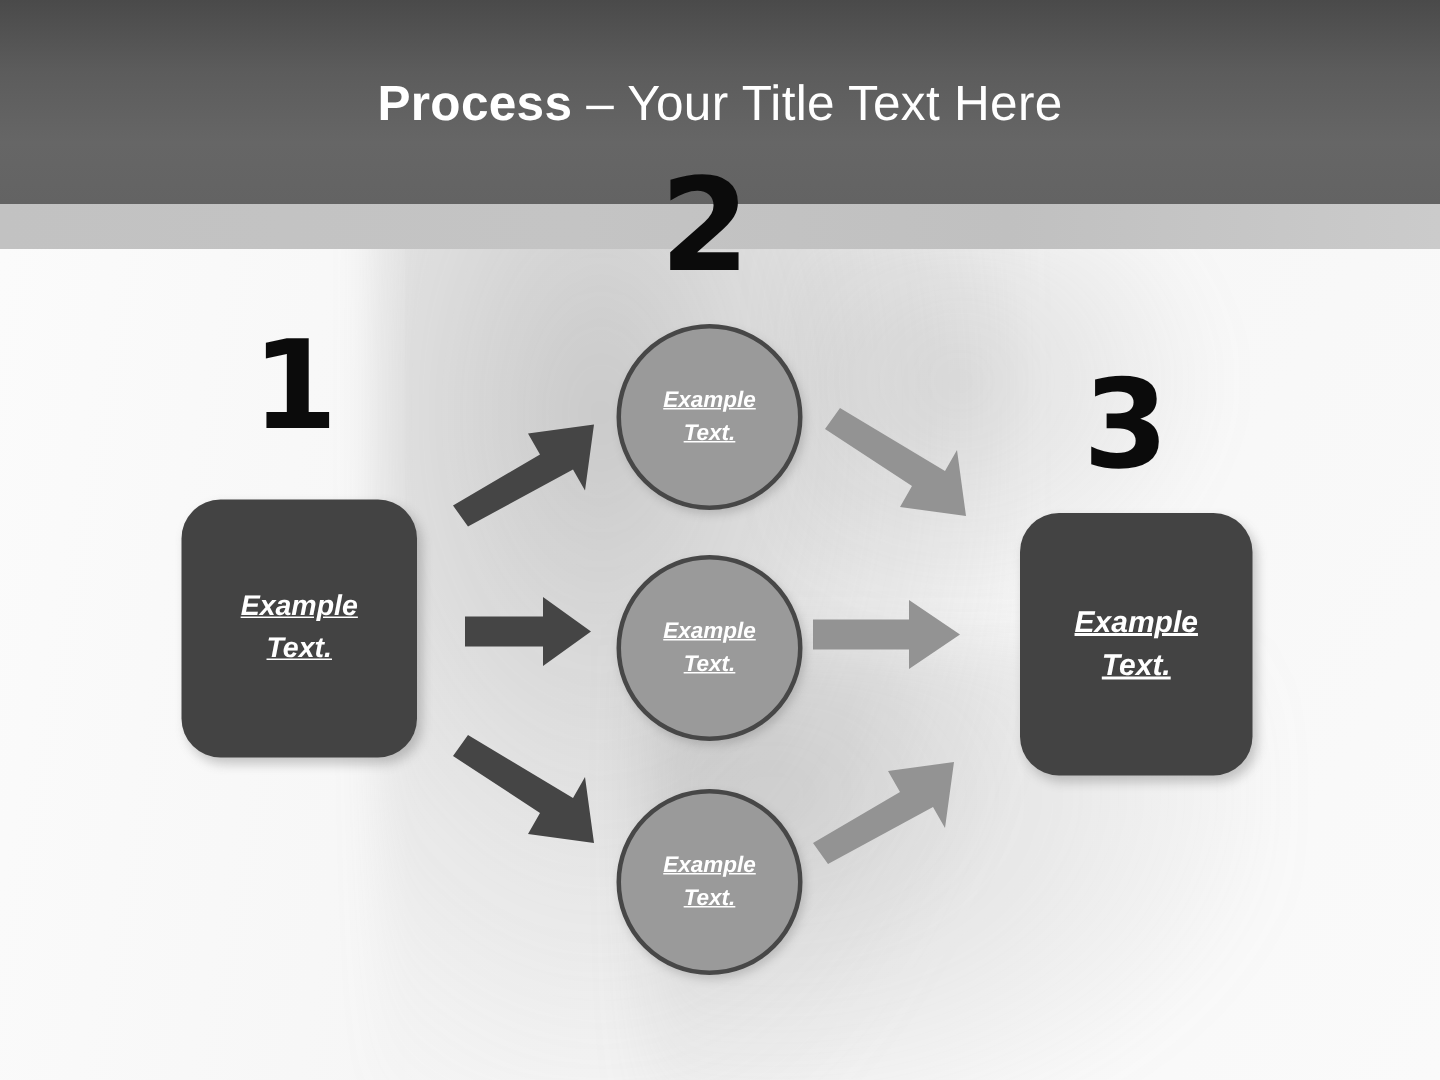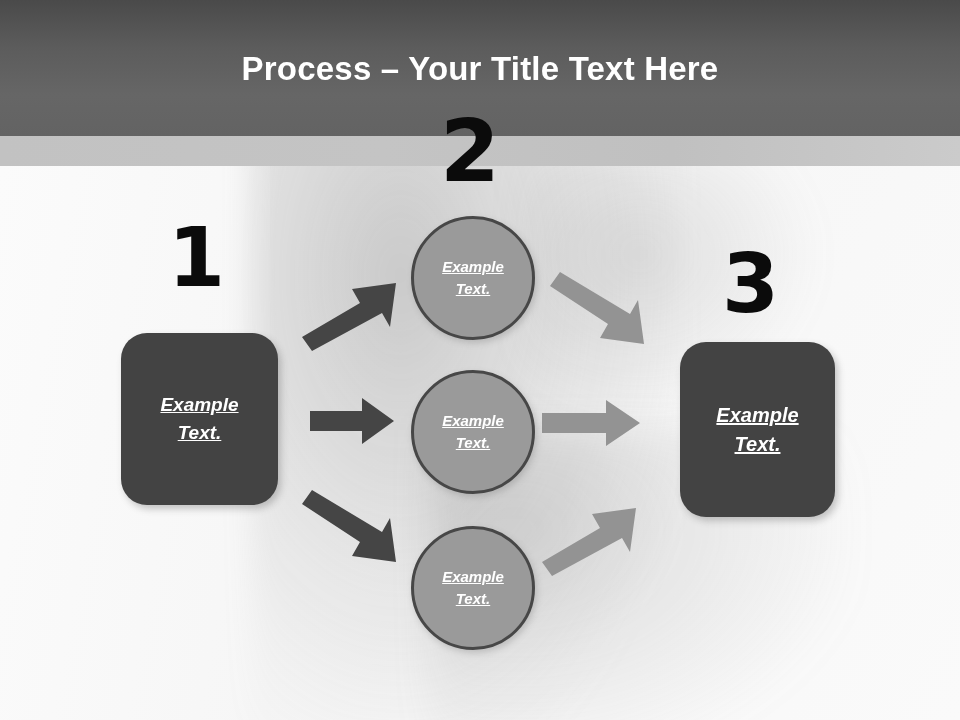--- a/index.html
+++ b/index.html
@@ -65,21 +65,21 @@
     position: absolute;
     left: 0; top: 50px;
     width: 960px;
     text-align: center;
     font-size: 33px;
     color: #ffffff;
     letter-spacing: 0.2px;
     white-space: nowrap;
   }
   .header-title .strong { font-weight: bold; margin-top: 36px; }
-  .header-title .light  { font-weight: bold; }
+  .header-title .light  { font-weight: normal; }
 
   .gray-band {
     position: absolute;
     left: 0; top: 136px;
     width: 960px; height: 30px;
     background: linear-gradient(90deg, #c2c2c2 0%, #c4c4c4 40%, #c0c0c0 70%, #cbcbcb 100%);
   }
 
   
   .step-num {

